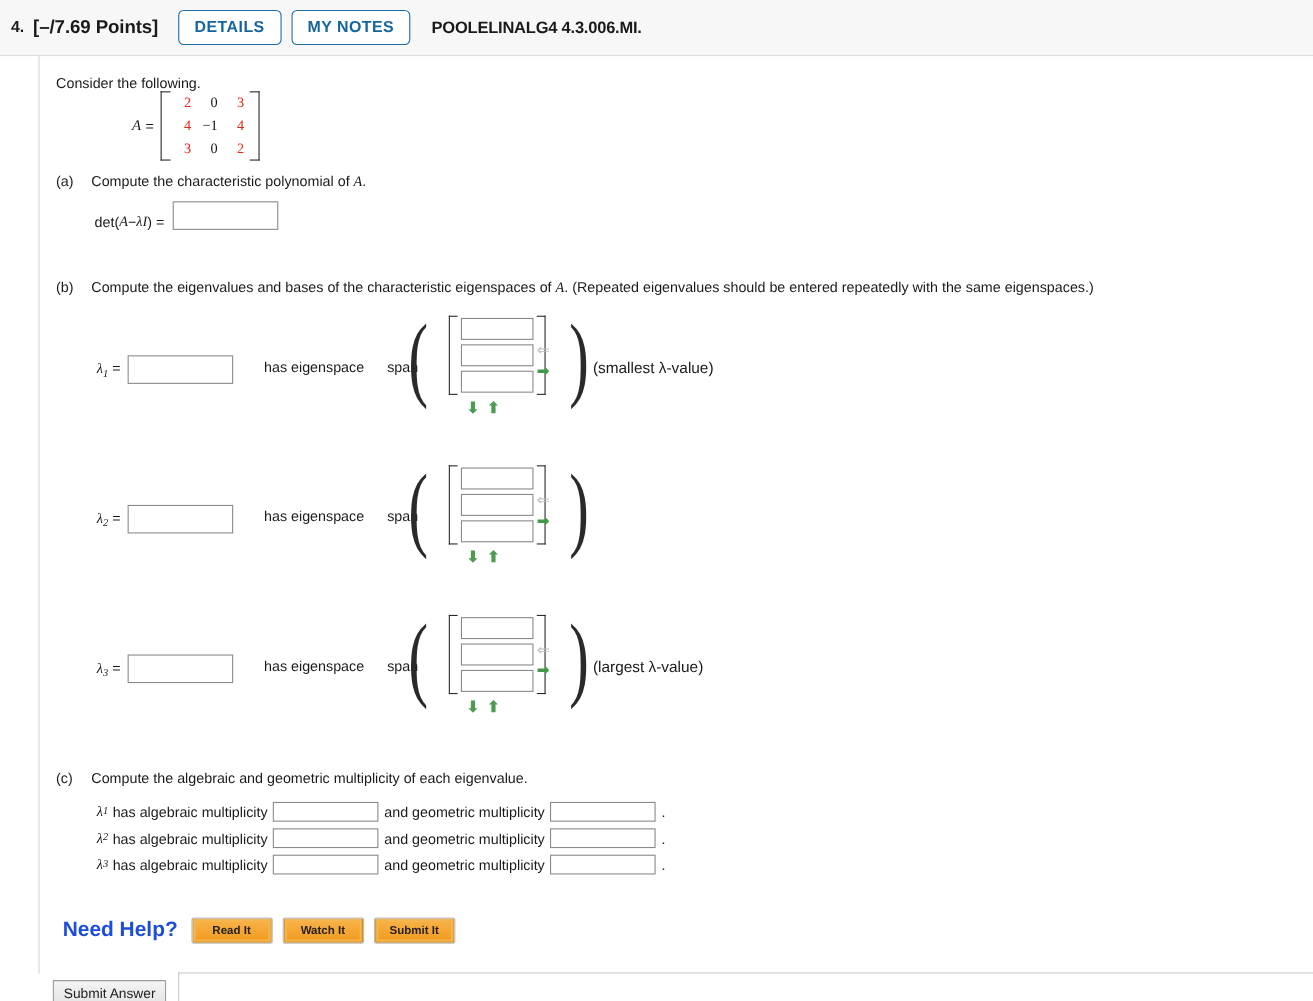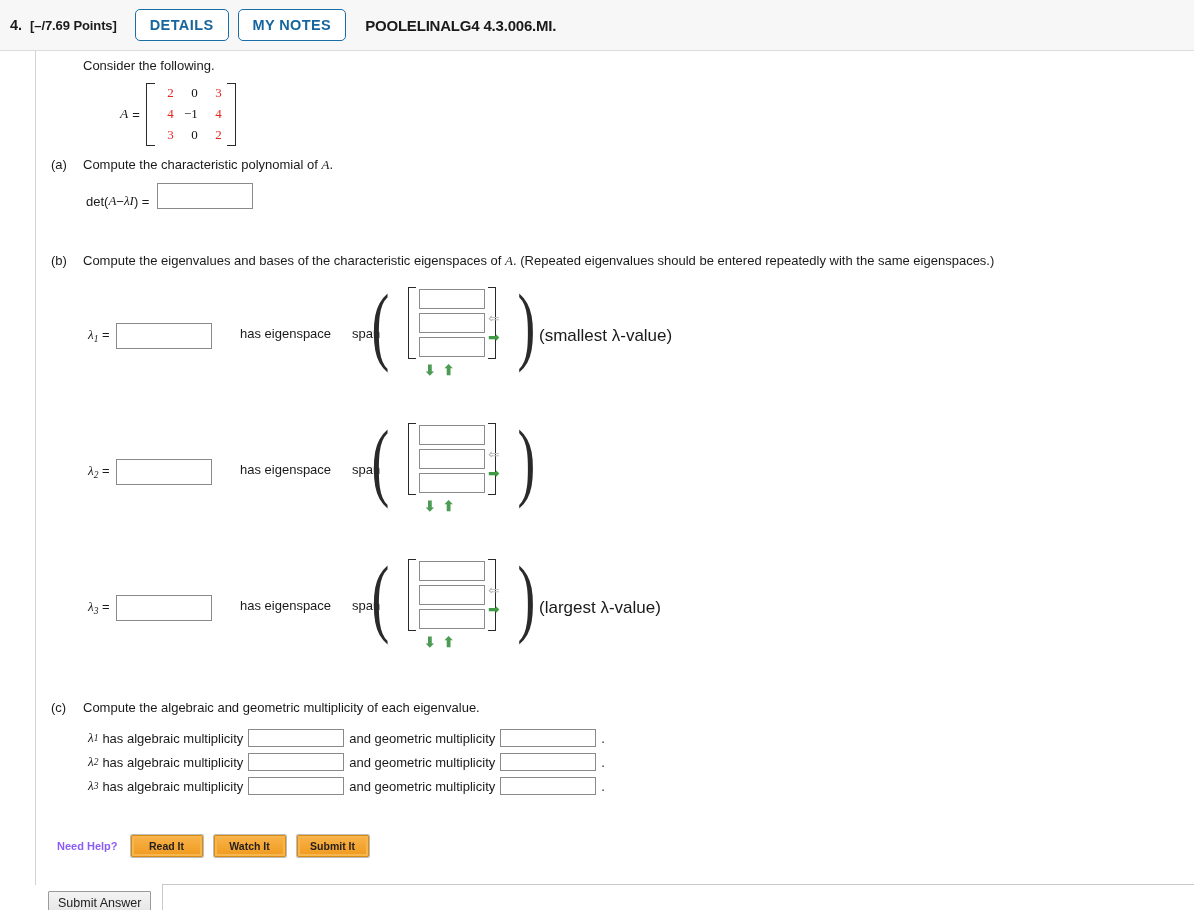--- a/index.html
+++ b/index.html
@@ -29,21 +29,21 @@
     align-items: center;
     padding-left: 10px;
   }
   .q-num {
     font-size: 14.5px;
     font-weight: bold;
     color: #1a1a1a;
     margin-right: 8px;
   }
   .q-points {
-    font-size: 13px;
+    font-size: 17px;
     font-weight: bold;
     color: #1a1a1a;
     margin-right: 18px;
     letter-spacing: -0.1px;
   }
   .hdr-btn {
     border: 1px solid #1a6ea8;
     border-radius: 5px;
     background: #ffffff;
     color: #16659e;
@@ -75,24 +75,23 @@
   }
 
   
   .content {
     position: absolute;
     left: 0; top: 51px;
     width: 1194px;
   }
   .consider {
     position: absolute;
-    left: 51px; top: 7px;
+    left: 51px; top: 17px;
     font-size: 13px;
     color: #1a1a1a;
-    margin-left: 32px;
   }
 
   
   .matrix-wrap {
     position: absolute;
     left: 120px; top: 32px;
     display: flex;
     align-items: center;
     font-size: 13px;
   }
@@ -230,21 +229,21 @@
   .ud {
     position: absolute;
     left: 424px; top: 84px;
     display: flex;
     gap: 7px;
   }
   .ud .a { color: #4c9b52; font-size: 14px; line-height: 1; font-weight: bold; }
   .eig-note {
     position: absolute;
     left: 539px; top: 47px;
-    font-size: 17px;
+    font-size: 14px;
     white-space: nowrap;
   }
 
   
   .cline {
     position: absolute;
     left: 88px;
     font-size: 13px;
     display: flex;
     align-items: center;
@@ -259,23 +258,23 @@
   }
 
   
   .needhelp-wrap {
     position: absolute;
     left: 57px; top: 784px;
     display: flex;
     align-items: center;
   }
   .needhelp-label {
-    color: #8b5cf6;
+    color: #1d4ed8;
     font-weight: bold;
-    font-size: 11px;
+    font-size: 19px;
     margin-right: 13px;
     font-family: "Liberation Sans", sans-serif;
   }
   .help-btn {
     background: linear-gradient(#f8b34a, #f09a1e);
     border: 1px solid #d98a12;
     outline: 1px solid #bdbdbd;
     color: #231f20;
     font-size: 10.5px;
     font-weight: bold;

